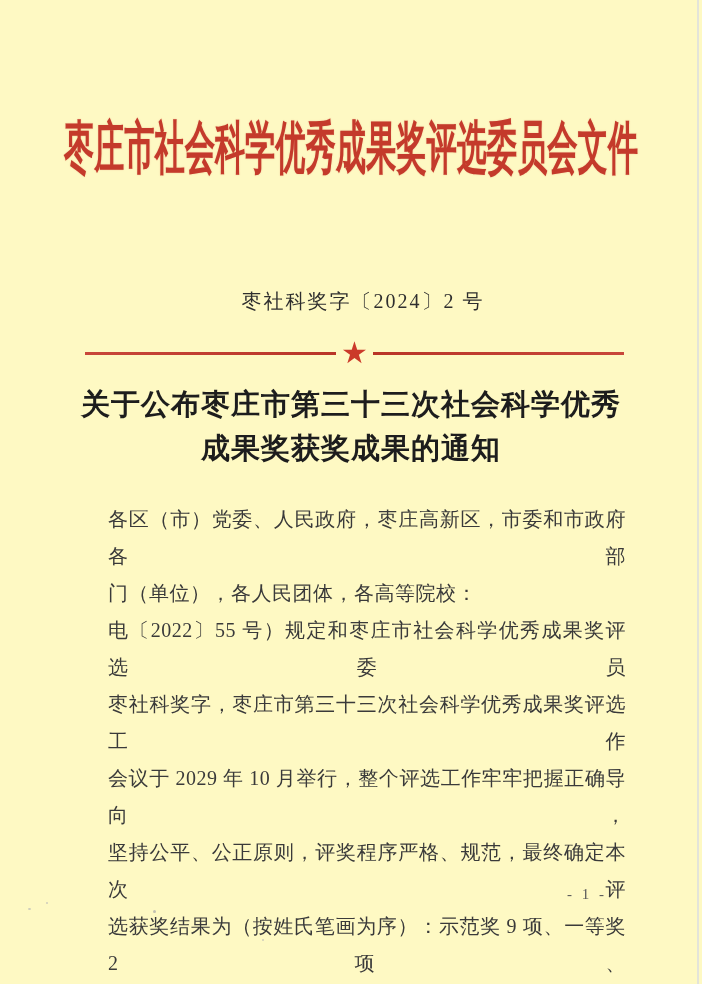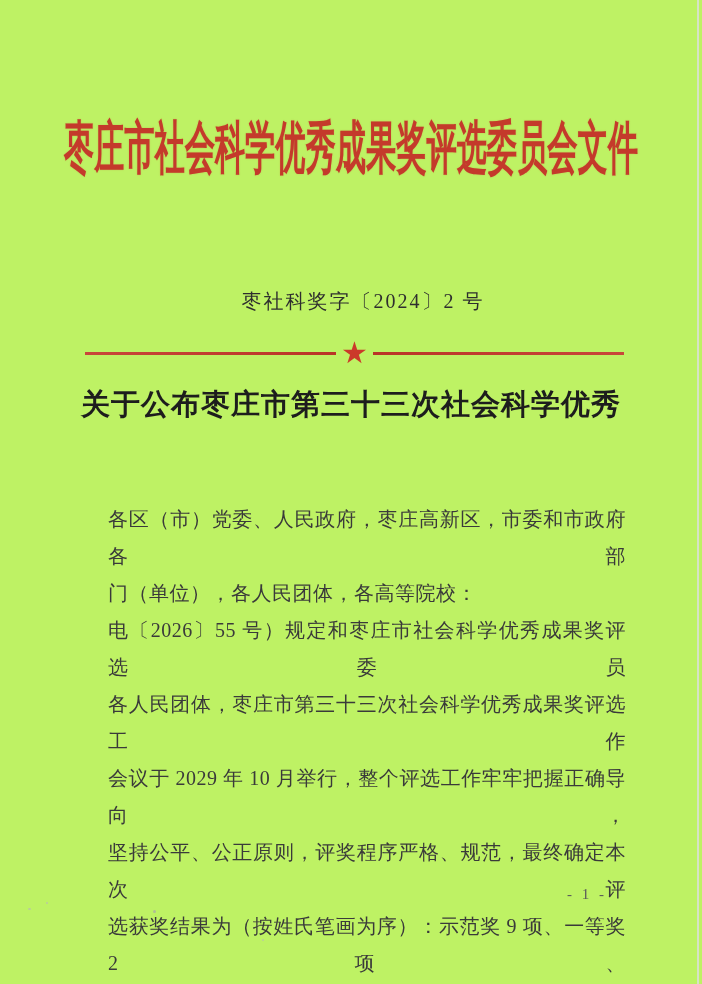--- a/index.html
+++ b/index.html
@@ -4,21 +4,21 @@
 <style>
   * { margin: 0; padding: 0; box-sizing: border-box; }
   html, body { background: #ffffff; }
   body { font-family: "Liberation Serif", "DejaVu Serif", serif; }
 
   .scan-page {
     position: relative;
     width: 702px;
     height: 984px;
     margin: 0 auto;
-    background: #bef264;
+    background: #fef9c3;
     overflow: hidden;
   }
 
   
   .red-header {
     position: absolute;
     top: 128px;
     left: 64px;
     width: 574px;
     height: 40px;
@@ -151,27 +151,28 @@
   <div class="doc-number">枣社科奖字〔2024〕2 号</div>
 
   <div class="divider">
     <div class="seg left"></div>
     <div class="star">★</div>
     <div class="seg right"></div>
   </div>
 
   <div class="doc-title">
     <div>关于公布枣庄市第三十三次社会科学优秀</div>
+    <div>成果奖获奖成果的通知</div>
   </div>
 
   <div class="doc-body">
     <div class="body-line jfull">各区（市）党委、人民政府，枣庄高新区，市委和市政府各部</div>
     <div class="body-line lleft">门（单位），各人民团体，各高等院校：</div>
-    <div class="body-line jfull">电〔2026〕55 号）规定和枣庄市社会科学优秀成果奖评选委员</div>
-    <div class="body-line jfull">各人民团体，枣庄市第三十三次社会科学优秀成果奖评选工作</div>
+    <div class="body-line jfull">电〔2022〕55 号）规定和枣庄市社会科学优秀成果奖评选委员</div>
+    <div class="body-line jfull">枣社科奖字，枣庄市第三十三次社会科学优秀成果奖评选工作</div>
     <div class="body-line jfull">会议于 2029 年 10 月举行，整个评选工作牢牢把握正确导向，</div>
     <div class="body-line jfull">坚持公平、公正原则，评奖程序严格、规范，最终确定本次评</div>
     <div class="body-line jfull">选获奖结果为（按姓氏笔画为序）：示范奖 9 项、一等奖 2 项、</div>
 
   </div>
 
   <div class="page-number">- 1 -</div>
 
   <div class="scan-edge-right"></div>
   <div class="noise-dot nd1"></div>

